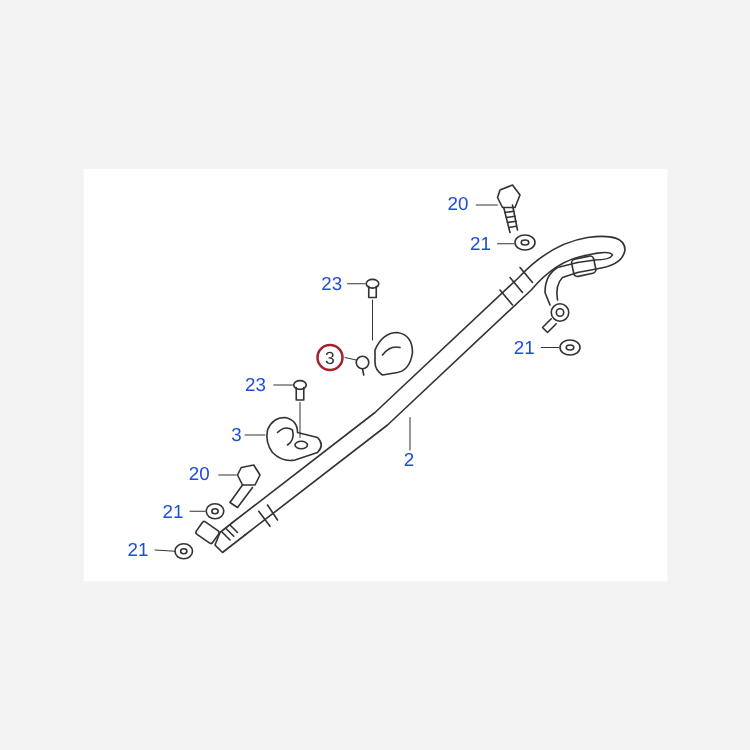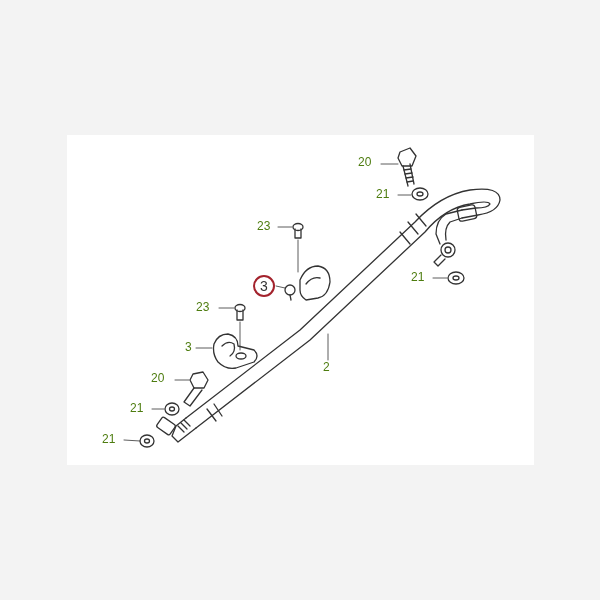--- a/index.html
+++ b/index.html
@@ -1,20 +1,20 @@
 <!DOCTYPE html>
 <html><head>
 <meta charset="utf-8">
 <style>
   html, body { margin:0; padding:0; }
   body { width:600px; height:600px; background:#f3f3f3; position:relative; overflow:hidden;
          font-family:"Liberation Sans", sans-serif; }
   .panel { position:absolute; left:67px; top:135px; width:467px; height:330px; background:#ffffff; }
   svg.diagram { position:absolute; left:0; top:0; width:600px; height:600px; }
-  .lbl { position:absolute; font-size:12px; color:#4d7c0f; line-height:1; }
+  .lbl { position:absolute; font-size:15px; color:#1d4ed8; line-height:1; }
   .lbl-circled { position:absolute; width:18px; height:18px; border:2px solid #a3222c; border-radius:50%;
                  font-size:14px; color:#333; text-align:center; line-height:18px; box-sizing:content-box; }
 </style>
 </head>
 <body>
 
 <div class="panel"></div>
 
 <svg class="diagram" viewBox="0 0 600 600" xmlns="http://www.w3.org/2000/svg">
   <g fill="none" stroke="#333" stroke-width="1.3" stroke-linecap="round" stroke-linejoin="round">

